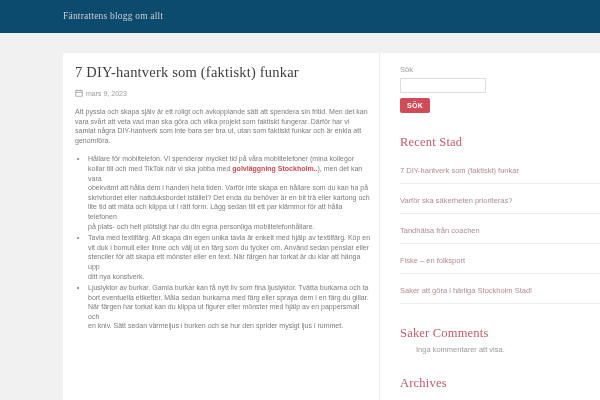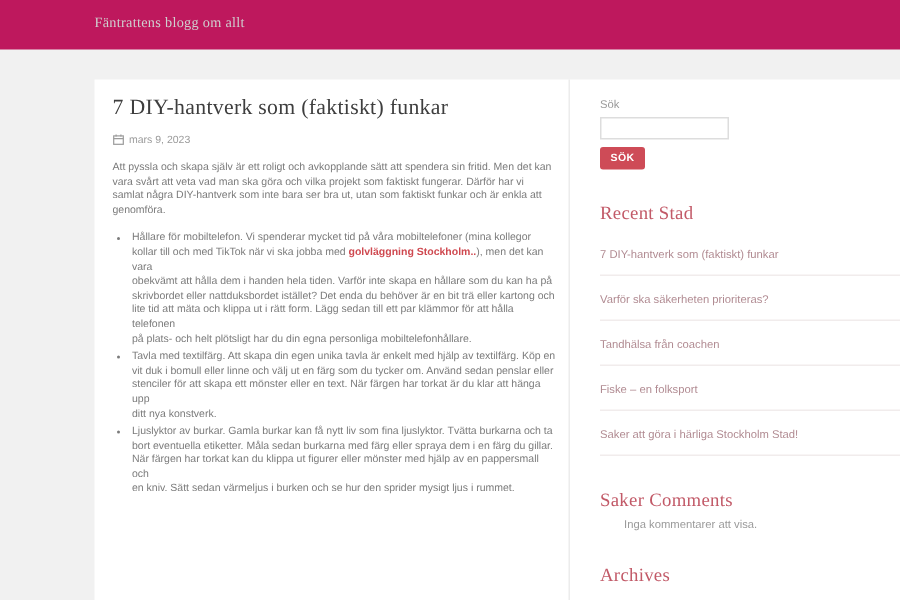--- a/index.html
+++ b/index.html
@@ -4,21 +4,21 @@
 <style>
   html,body { margin:0; padding:0; }
   body {
     width:600px; height:400px; overflow:hidden;
     background:#f1f1f1;
     font-family:"Liberation Sans", sans-serif;
     -webkit-font-smoothing:antialiased;
   }
   
   .topbar {
-    height:33px; background:#be185d;
+    height:33px; background:#0c4a6e;
   }
   .site-title {
     display:inline-block; margin-left:63px;
     font-family:"Liberation Serif", serif;
     font-size:9.5px; line-height:33px; color:#cfcfcf;
     letter-spacing:.2px; cursor:pointer;
   }
   
   .card {
     position:absolute; left:63px; top:53px;

